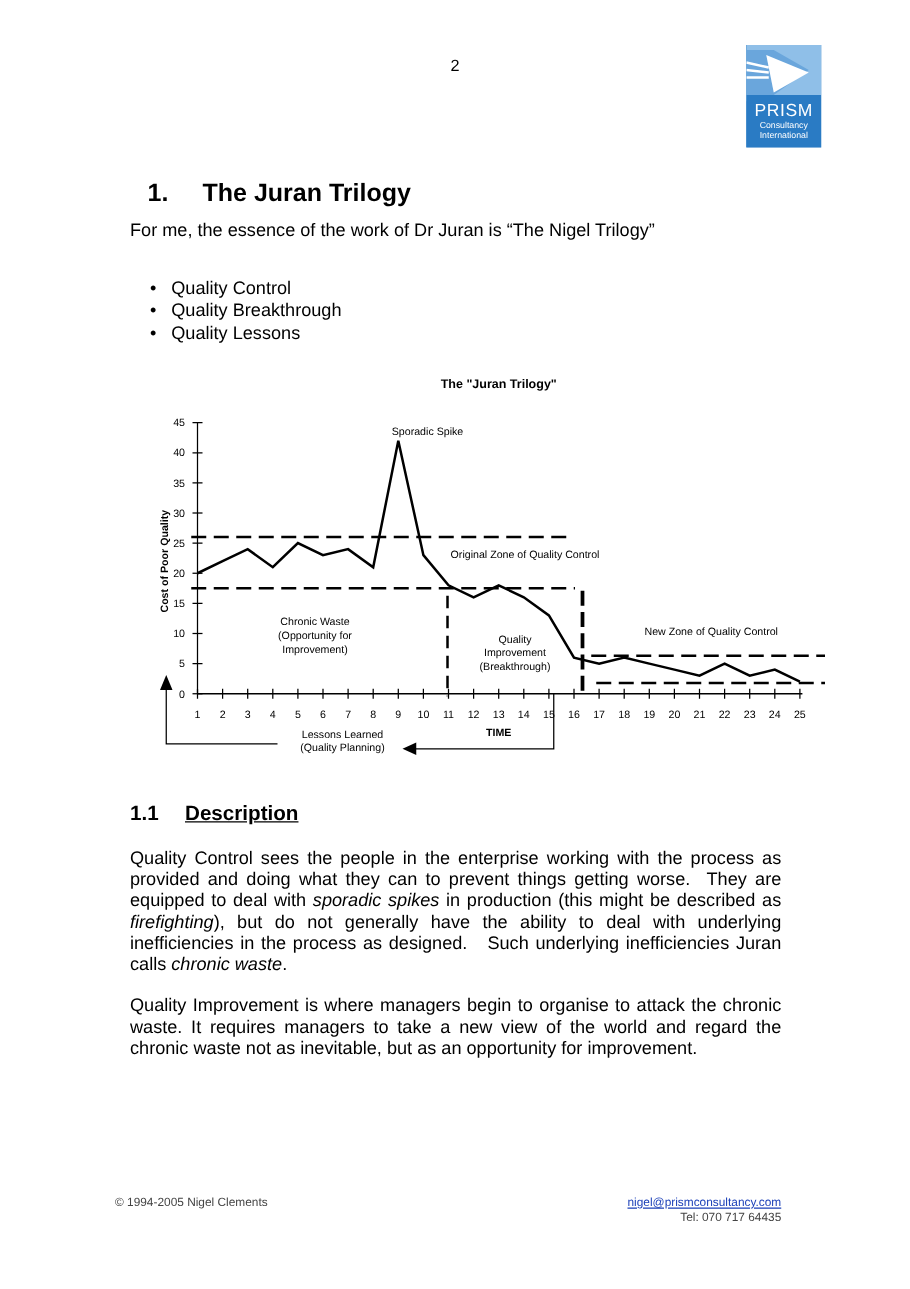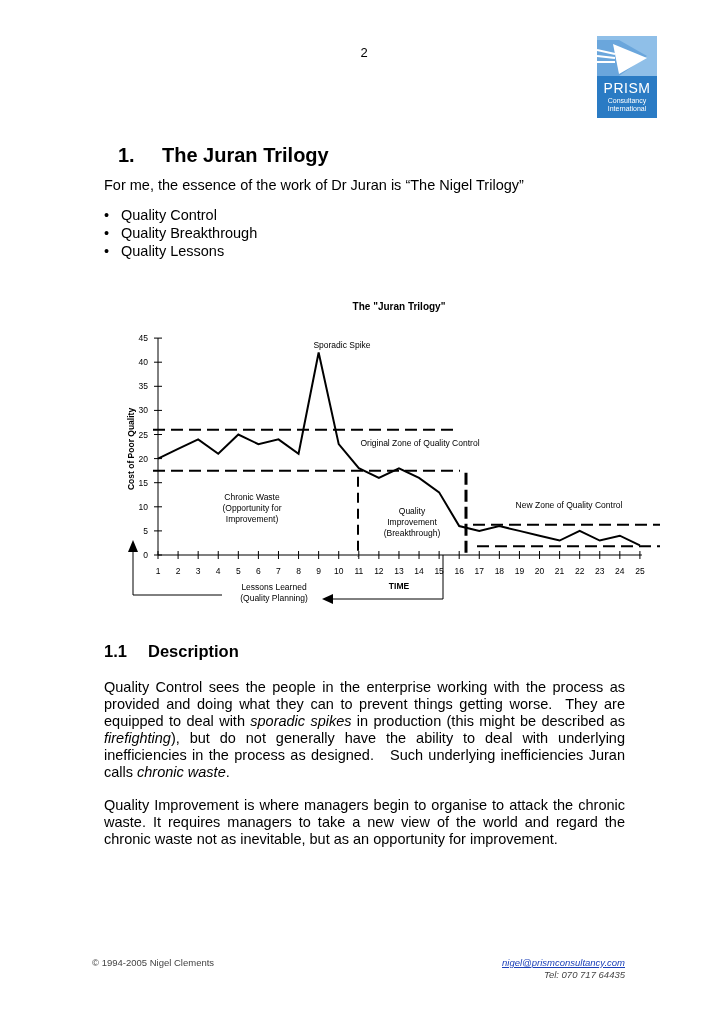--- a/index.html
+++ b/index.html
@@ -8,31 +8,31 @@
   .page-num { position:absolute; top:45px; left:0; width:728px; text-align:center; font-size:13px; }
   .logo { position:absolute; left:597px; top:36px; width:60px; height:82px; background:#2a7bc4; overflow:hidden; }
   .logo svg { position:absolute; left:0; top:0; }
   .logo .lt { position:absolute; left:0; width:60px; text-align:center; color:#fff; }
   .logo .l1 { top:44px; font-size:14px; font-weight:normal; letter-spacing:0.5px; }
   .logo .l2 { top:61px; font-size:7px; }
   .logo .l3 { top:69px; font-size:7px; }
   h1 { position:absolute; left:104px; top:130px; margin:14px; font-size:20px; font-weight:bold; }
   h1 .num { display:inline-block; width:44px; }
   .intro { position:absolute; left:104px; top:177px; font-size:14.5px; margin:0; }
-  ul.bullets { position:absolute; left:104px; top:206px; margin:0; padding:0; list-style:none; font-size:14.5px; line-height:18px; }
+  ul.bullets { position:absolute; left:104px; top:206px; margin:16px; padding:0; list-style:none; font-size:14.5px; line-height:18px; }
   ul.bullets li { padding-left:17px; position:relative; }
   ul.bullets li:before { content:"\2022"; position:absolute; left:0; }
   .chart { position:absolute; left:0; top:290px; }
-  h2 { position:absolute; left:104px; top:642px; margin:0; font-size:16.5px; font-weight:bold; }
+  h2 { position:absolute; left:104px; top:642px; margin:0; font-size:16.5px; font-weight:bold;text-decoration:underline; }
   h2 .num { display:inline-block; width:44px; }
   .para { position:absolute; left:104px; width:521px; margin:0; font-size:14.5px; line-height:17px; text-align:justify; }
   .p1 { top:679px; }
   .p2 { top:797px; }
   .footer-left { position:absolute; left:92px; top:957px; font-size:9.5px; color:#444; }
-  .footer-right { position:absolute; right:103px; top:957px; font-size:9.5px; color:#444; text-align:right; line-height:12px;font-style:italic; }
+  .footer-right { position:absolute; right:103px; top:957px; font-size:9.5px; color:#444; text-align:right; line-height:12px; }
   .footer-right a { color:#1a3fb8; text-decoration:underline; }
 </style>
 </head>
 <body>
 
 <div class="page-num">2</div>
 
 <div class="logo">
   <svg width="60" height="82">
     <rect x="0" y="0" width="60" height="45" fill="#8fbfe8"></rect>

